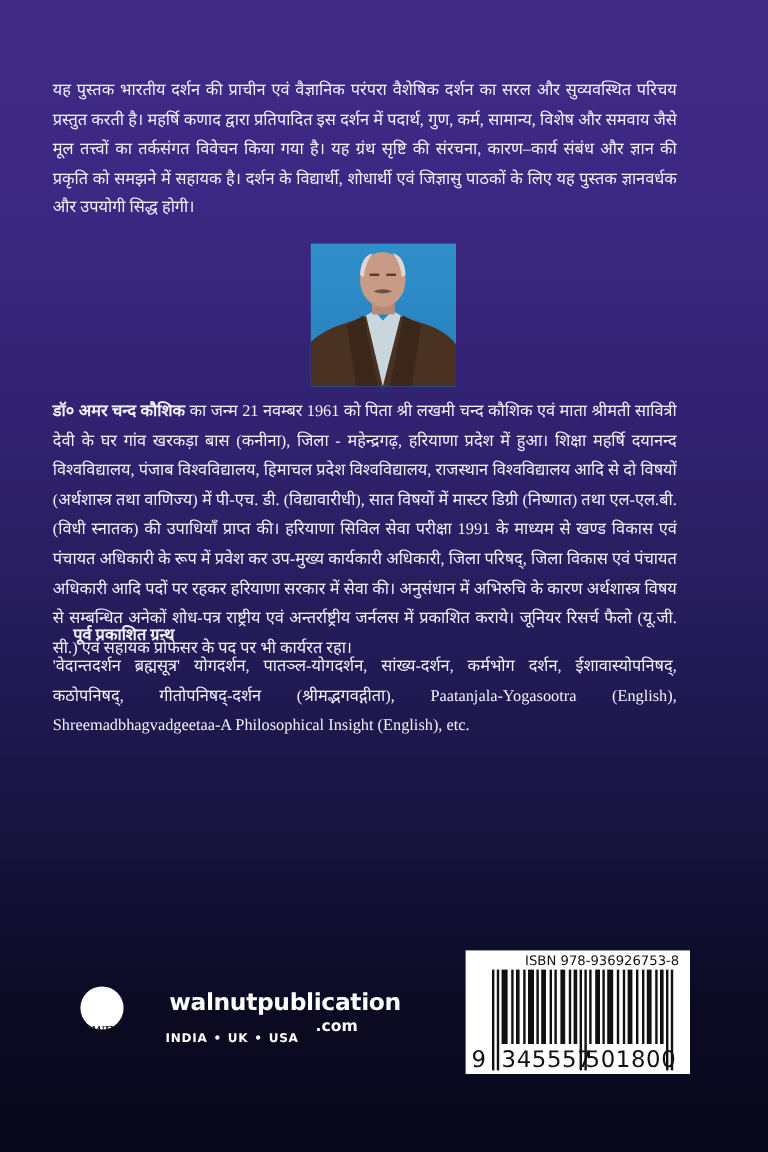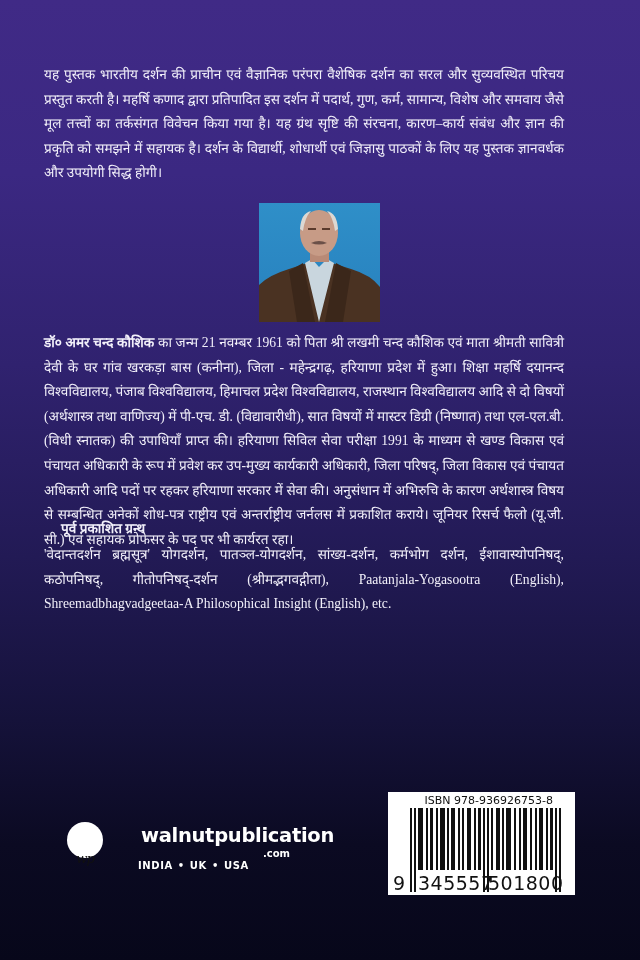--- a/index.html
+++ b/index.html
@@ -41,36 +41,36 @@
     font-family: "DejaVu Serif", serif; font-style: italic; font-size: 13px; color: #111; letter-spacing: -1px; margin-top: 37px;
   }
   #publisher-name {
     position: absolute; left: 42px; top: 2px;
     font-family: "DejaVu Sans", sans-serif; font-weight: bold; font-size: 19.5px; color: #fff;
     letter-spacing: -0.3px;
     margin-left: 32px;
   }
   #publisher-domain {
     position: absolute; left: 196px; top: 26px;
-    font-family: "DejaVu Sans", sans-serif; font-weight: bold; font-size: 10px; color: #fff;
+    font-family: "DejaVu Sans", sans-serif; font-weight: bold; font-size: 13px; color: #fff;
   }
   #publisher-regions {
     position: absolute; left: 55px; top: 38px;
     font-family: "DejaVu Sans", sans-serif; font-weight: bold; font-size: 10px; color: #fff;
     letter-spacing: 0.6px; white-space: nowrap; margin-left: 16px;
   }
   #publisher-regions .dot { margin: 0 5px; }
 
   
   #barcode-box {
     position: absolute; left: 388px; top: 792px; width: 187px; height: 103px;
     background: #ffffff;
   }
   #isbn-text {
-    position: absolute; left: 4px; top: 2px; width: 183px; text-align: right; padding-right: 22px; box-sizing: border-box;
+    position: absolute; left: 17px; top: 2px; width: 183px; text-align: right; padding-right: 22px; box-sizing: border-box;
     font-family: "DejaVu Sans", sans-serif; font-size: 11px; color: #111;
   }
   #barcode-svg { position: absolute; left: 0; top: 0; }
   .bc-digits {
     position: absolute; top: 80px;
     font-family: "DejaVu Sans", sans-serif; font-size: 19px; color: #111; letter-spacing: 0.5px;
   }
   #bc-first { left: 5px; }
   #bc-left { left: 30px; }
   #bc-right { left: 100px; }

